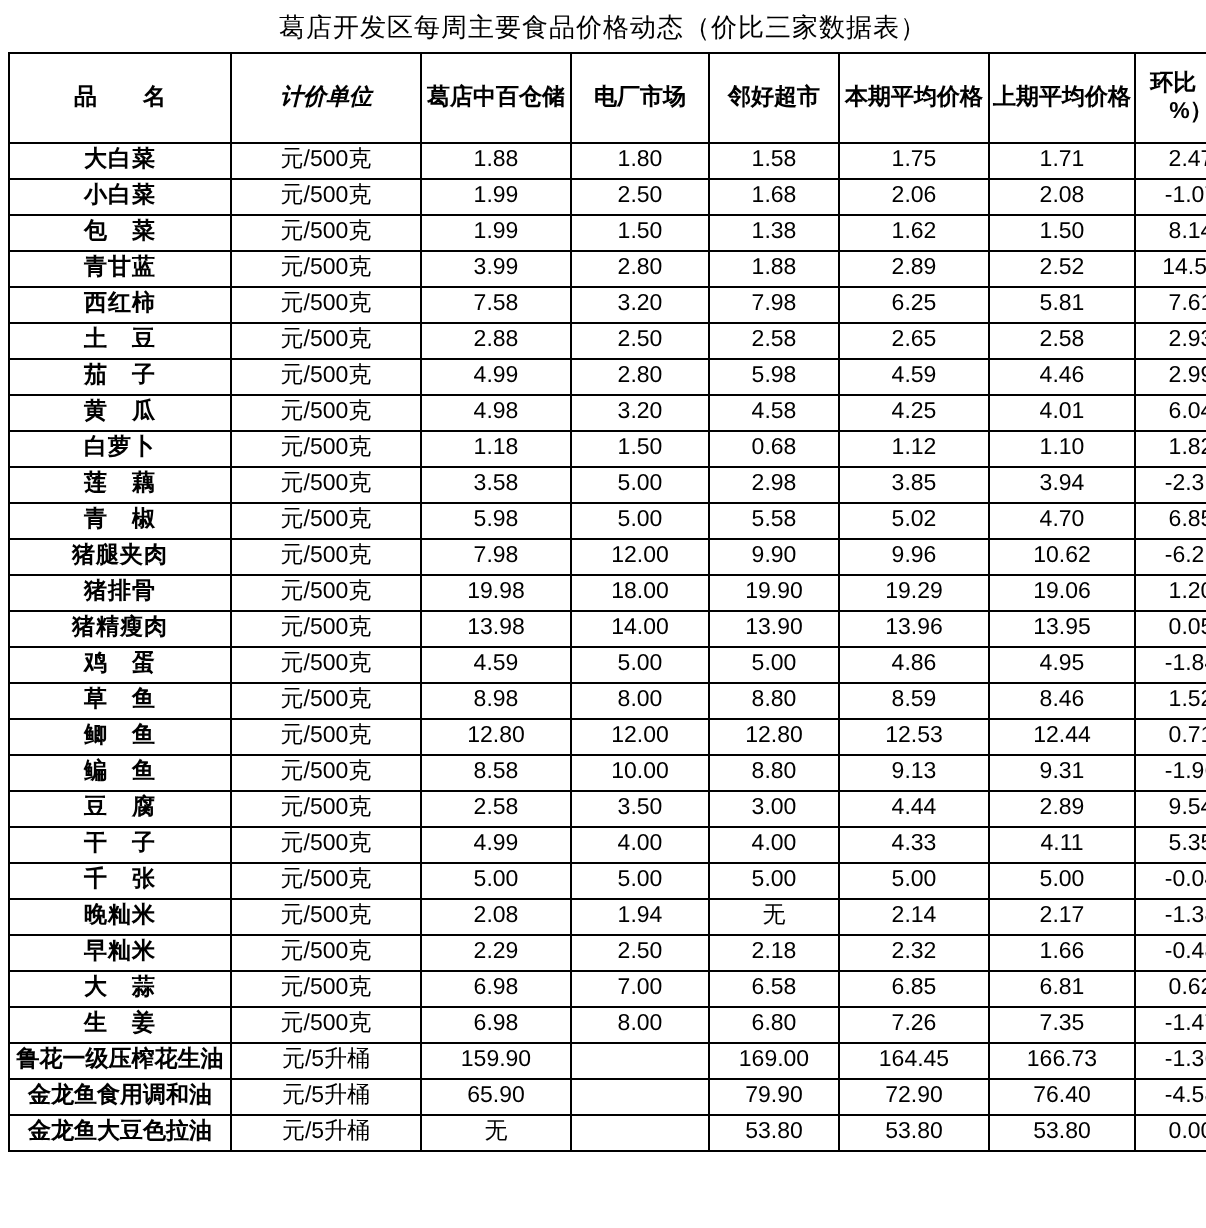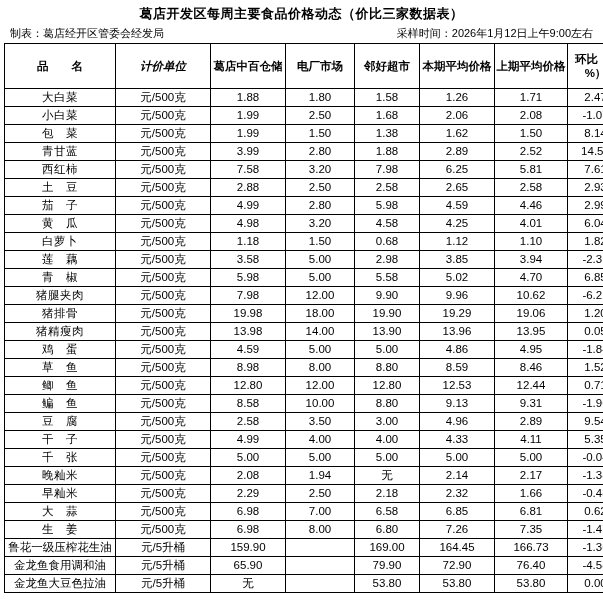--- a/index.html
+++ b/index.html
@@ -15,21 +15,21 @@
     overflow: hidden;
   }
   .page {
     width: 603px;
     box-sizing: border-box;
     padding: 4px 4px 0 4px;
   }
   .doc-title {
     text-align: center;
     font-size: 13px;
-    font-weight: bold;
+    font-weight: normal;
     letter-spacing: 0.5px;
     padding: 2px 0 4px 0;
     line-height: 16px;
   }
   .meta-row {
     display: flex;
     justify-content: space-between;
     font-size: 11px;
     padding: 0 6px 3px 6px;
     line-height: 14px;
@@ -62,38 +62,35 @@
   th.c-unit { width: 92px; font-style: italic; }
   th.c-gd   { width: 72px; }
   th.c-df   { width: 66px; }
   th.c-lh   { width: 62px; }
   th.c-cur  { width: 72px; }
   th.c-prev { width: 70px; }
   th.c-chg  { width: 53px; }
 
   td.name {
     letter-spacing: 0.5px;
+    font-weight: bold;
   }
   td.name.wide {
     letter-spacing: 0px;
   }
   td.unit { }
   td.num { }
 </style>
 </head>
 <body>
 
 <div class="page">
 
   <div class="doc-title">葛店开发区每周主要食品价格动态（价比三家数据表）</div>
 
-  <div class="meta-row">
-    <span>制表：葛店经开区管委会经发局</span>
-    <span>采样时间：2026年1月12日上午9:00左右</span>
-  </div>
 
   <table class="price">
     <thead>
       <tr>
         <th class="c-name">品　　名</th>
         <th class="c-unit">计价单位</th>
         <th class="c-gd">葛店中百仓储</th>
         <th class="c-df">电厂市场</th>
         <th class="c-lh">邻好超市</th>
         <th class="c-cur">本期平均价格</th>
@@ -101,21 +98,21 @@
         <th class="c-chg">环比（±%）</th>
       </tr>
     </thead>
     <tbody id="price-body">
         <tr>
           <td class="name">大白菜</td>
           <td class="unit">元/500克</td>
           <td class="num">1.88</td>
           <td class="num">1.80</td>
           <td class="num">1.58</td>
-          <td class="num">1.26</td>
+          <td class="num">1.75</td>
           <td class="num">1.71</td>
           <td class="num">2.47</td>
         </tr>
         <tr>
           <td class="name">小白菜</td>
           <td class="unit">元/500克</td>
           <td class="num">1.99</td>
           <td class="num">2.50</td>
           <td class="num">1.68</td>
           <td class="num">2.06</td>
@@ -281,21 +278,21 @@
           <td class="num">9.13</td>
           <td class="num">9.31</td>
           <td class="num">-1.96</td>
         </tr>
         <tr>
           <td class="name">豆　腐</td>
           <td class="unit">元/500克</td>
           <td class="num">2.58</td>
           <td class="num">3.50</td>
           <td class="num">3.00</td>
-          <td class="num">4.96</td>
+          <td class="num">4.44</td>
           <td class="num">2.89</td>
           <td class="num">9.54</td>
         </tr>
         <tr>
           <td class="name">干　子</td>
           <td class="unit">元/500克</td>
           <td class="num">4.99</td>
           <td class="num">4.00</td>
           <td class="num">4.00</td>
           <td class="num">4.33</td>

